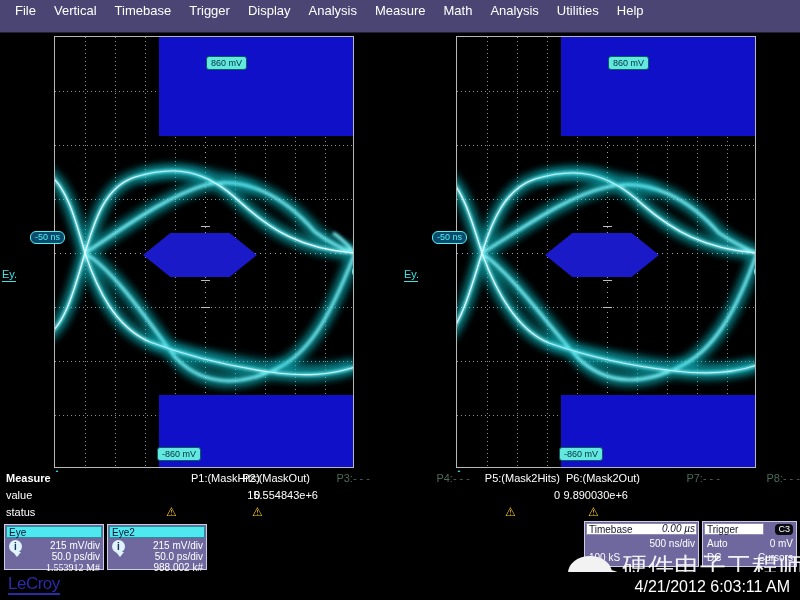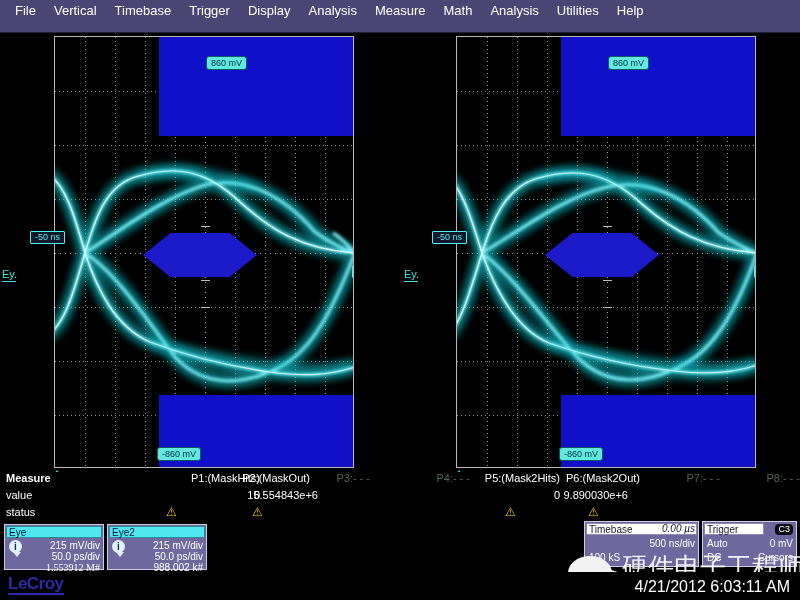--- a/index.html
+++ b/index.html
@@ -78,22 +78,22 @@
   .trace-layer svg{display:block;}
 
   
   .ch-tag{
     position:absolute;color:#3fe3e3;font-size:11px;white-space:nowrap;
   }
   .ch-tag .tagline{
     display:block;width:14px;height:1px;background:#3fe3e3;margin-top:1px;
   }
   .cursor-tag{
-    position:absolute;background:#0f172a;color:#4ff0f0;font-size:9px;
-    border:1px solid #4ff0f0;border-radius:1px;padding:0 4px;line-height:11px;
+    position:absolute;background:#0c4a6e;color:#4ff0f0;font-size:9px;
+    border:1px solid #4ff0f0;border-radius:6px;padding:0 4px;line-height:11px;
     white-space:nowrap;
   }
   .tri-marker{
     position:absolute;width:0;height:0;
     border-left:5px solid transparent;border-right:5px solid transparent;
     border-bottom:7px solid #36d8e8;
   }
 
   
   .measure{
@@ -132,21 +132,21 @@
   }
   .trig-badge{
     position:absolute;right:3px;top:2px;background:#0b0b12;color:#ffffff;
     font-size:9px;border-radius:4px;padding:0 3px;line-height:11px;
   }
 
   
   .footer{position:absolute;left:0;top:572px;width:800px;height:28px;background:#000;}
   .lecroy{
     position:absolute;left:8px;top:2px;color:#2b2ba8;font-size:17px;
-    font-weight:bold;border-bottom:2px solid #2b2ba8;line-height:19px;
+    font-weight:normal;border-bottom:2px solid #2b2ba8;line-height:19px;
     letter-spacing:-0.5px;
   }
   .datetime{position:absolute;right:10px;top:6px;color:#ffffff;font-size:16px;text-align:right;}
 
   
   .watermark{
     position:absolute;left:560px;top:548px;width:240px;height:40px;
     pointer-events:none;
   }
   .wm-text{

